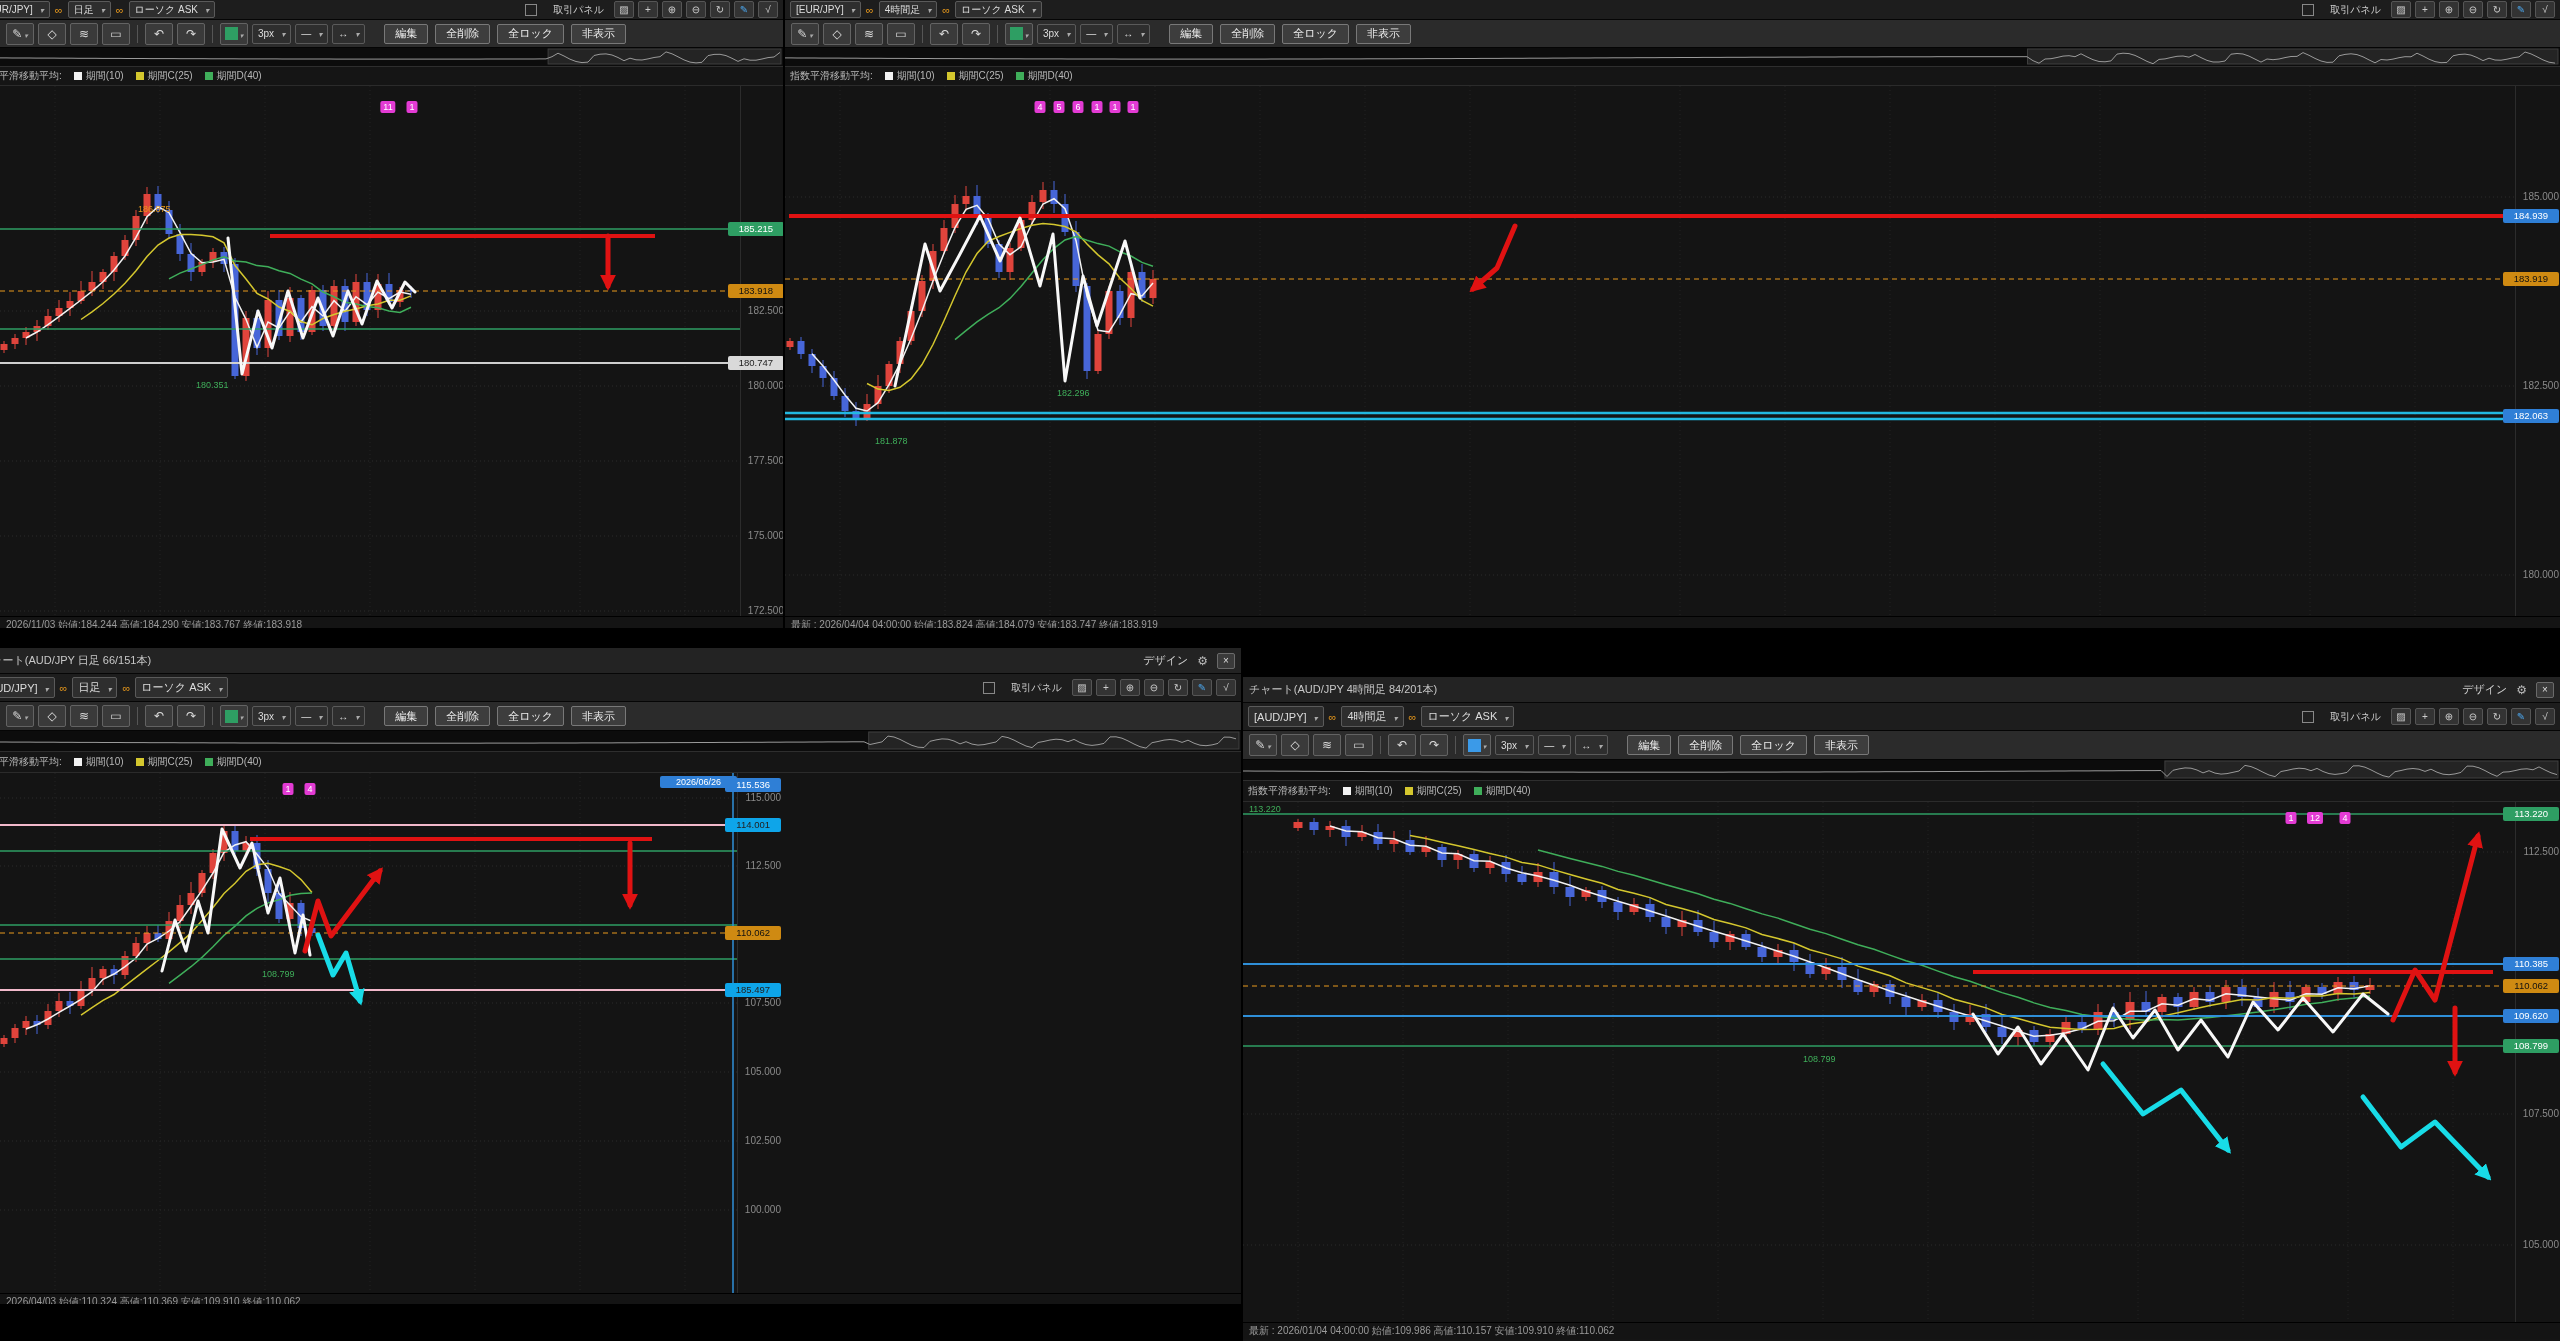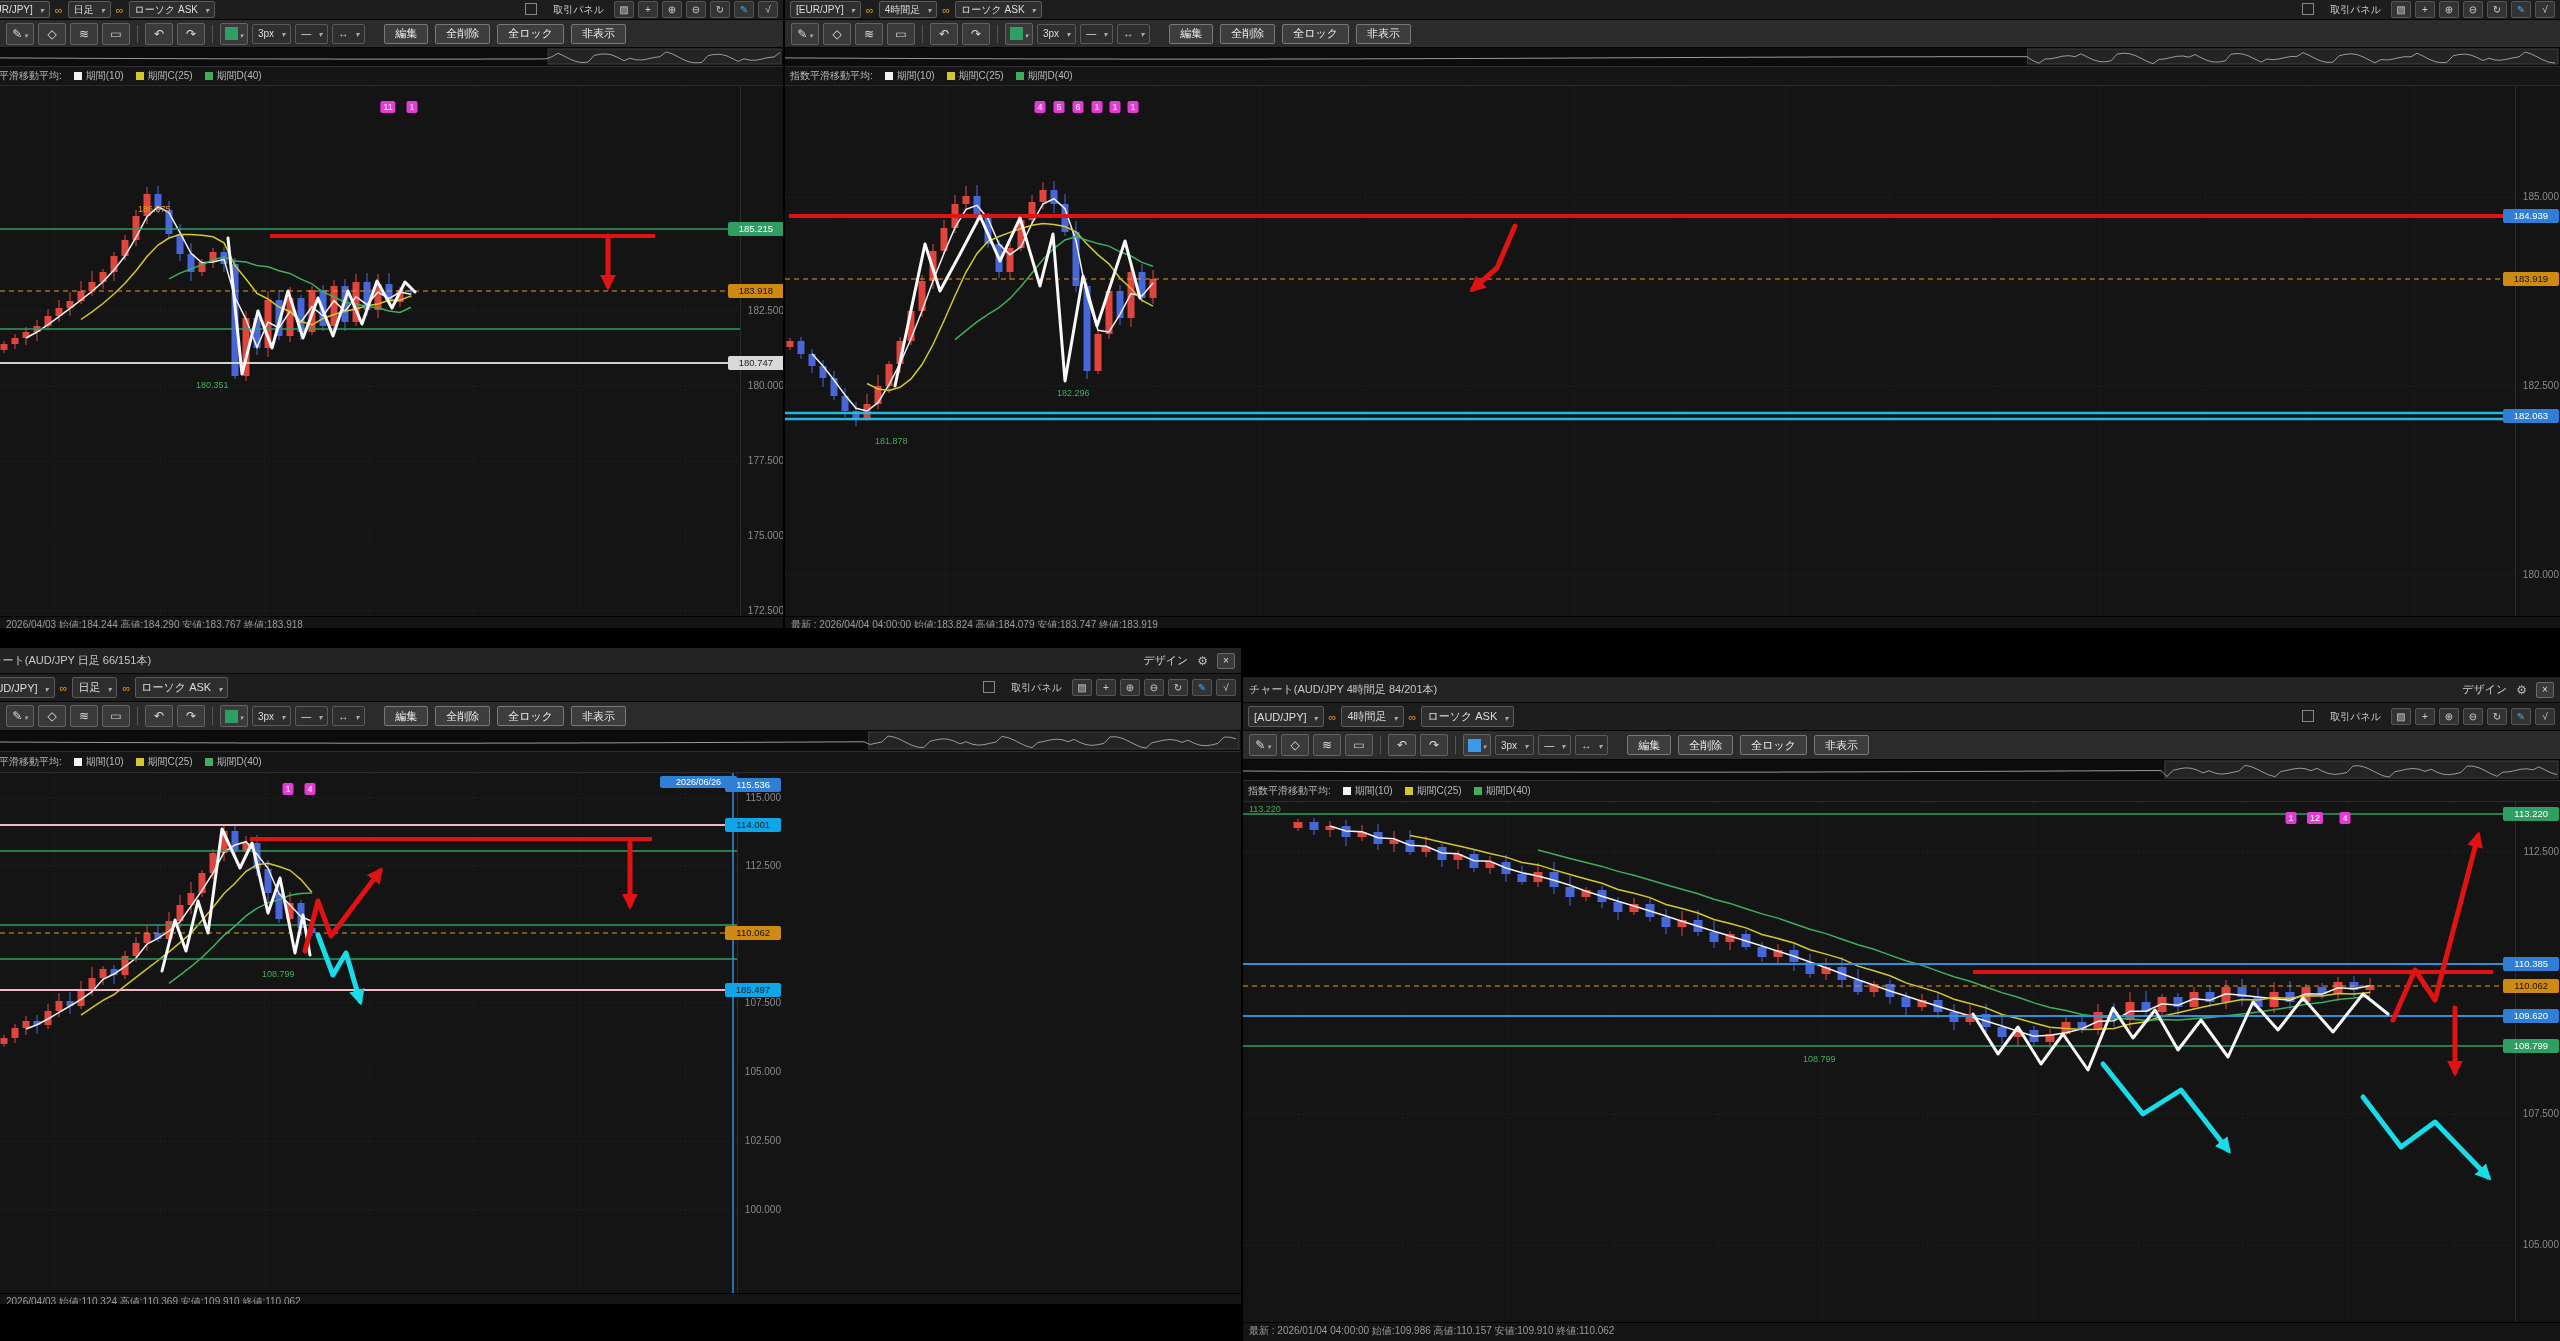--- a/index.html
+++ b/index.html
@@ -14,21 +14,21 @@
   
   .row1{background:#1d1d1d;display:flex;align-items:center;justify-content:space-between;padding:0 5px;color:#ccc;overflow:hidden;}
   .top .row1{height:19px;font-size:10px;}
   .bottom .row1{height:27px;font-size:11px;}
   .h-left,.h-right{display:flex;align-items:center;gap:4px;white-space:nowrap;}
   .sel{background:#2e2e2e;border:1px solid #5a5a5a;border-radius:2px;display:inline-flex;align-items:center;gap:7px;padding:0 5px;color:#ddd;white-space:nowrap;}
   .top .sel{height:15px;}
   .bottom .row1 .sel{height:19px;}
   .car::after{content:"▾";font-size:8px;color:#aaa;}
   .link{color:#e8991c;font-size:11px;margin:0 1px;}
-  .chk{display:inline-flex;gap:16px;font-size:10px;color:#ccc;margin-right:6px;}
+  .chk{display:inline-flex;align-items:center;gap:16px;font-size:10px;color:#ccc;margin-right:6px;}
   .chkbox{width:10px;height:10px;border:1px solid #888;background:#1f1f1f;display:inline-block;}
   .ibtn{width:18px;height:15px;background:#333;border:1px solid #555;border-radius:2px;color:#ccc;display:inline-flex;align-items:center;justify-content:center;font-size:10px;}
   .ibtn.pen{color:#4aa3e8;}
   
   .row2{background:#2b2b2b;border-top:1px solid #050505;border-bottom:1px solid #050505;display:flex;align-items:center;gap:4px;padding:0 6px;overflow:hidden;}
   .top .row2{height:27px;}
   .bottom .row2{height:28px;}
   .tbtn{min-width:22px;height:20px;background:#3a3a3a;border:1px solid #636363;border-radius:2px;color:#ddd;display:inline-flex;align-items:center;justify-content:center;font-size:12px;gap:2px;padding:0 2px;}
   .tbtn .car::after{font-size:7px;}
   .vsep{width:1px;height:18px;background:#555;margin:0 3px;}
@@ -280,21 +280,21 @@
         <div class="axlabel" style="top: 300px;">180.000</div>
         <div class="axlabel" style="top: 375px;">177.500</div>
         <div class="axlabel" style="top: 450px;">175.000</div>
         <div class="axlabel" style="top: 525px;">172.500</div>
       </div>
       <div class="mbadge" style="left: 388px; top: 15px;">11</div>
       <div class="mbadge" style="left: 412px; top: 15px;">1</div>
       <div class="float-t orange-text" style="left: 138px; top: 118px;">186.875</div>
       <div class="float-t green-text" style="left: 196px; top: 294px;">180.351</div>
     </div>
-    <div class="footer">2026/04/03 始値:184.244 高値:184.290 安値:183.767 終値:183.918</div>
+    <div class="footer">2026/11/03 始値:184.244 高値:184.290 安値:183.767 終値:183.918</div>
   </div>
 
   <div class="panel top" style="left: 785px; top: 0px; width: 1775px; height: 628px;">
 
     <div class="row1">
       <span class="h-left">
         <span class="sel">
           <span>[EUR/JPY]</span>
           <i class="car"></i>
         </span>

